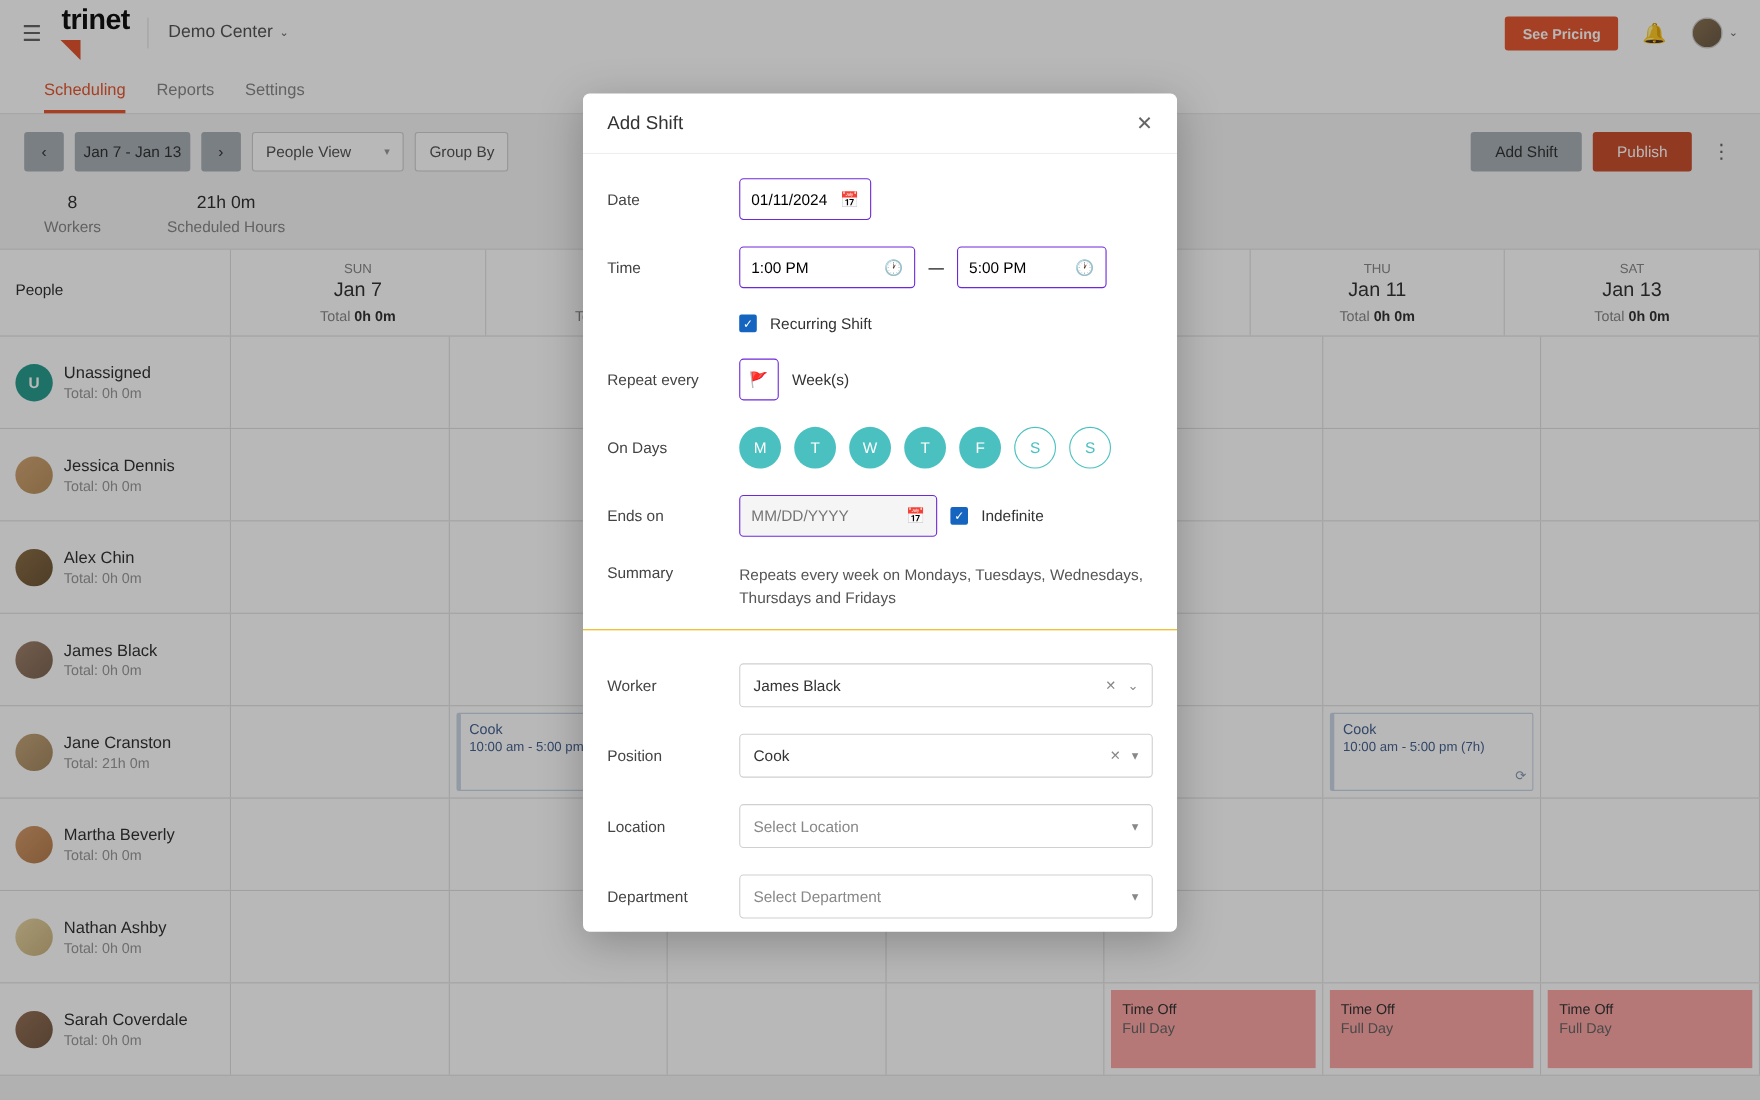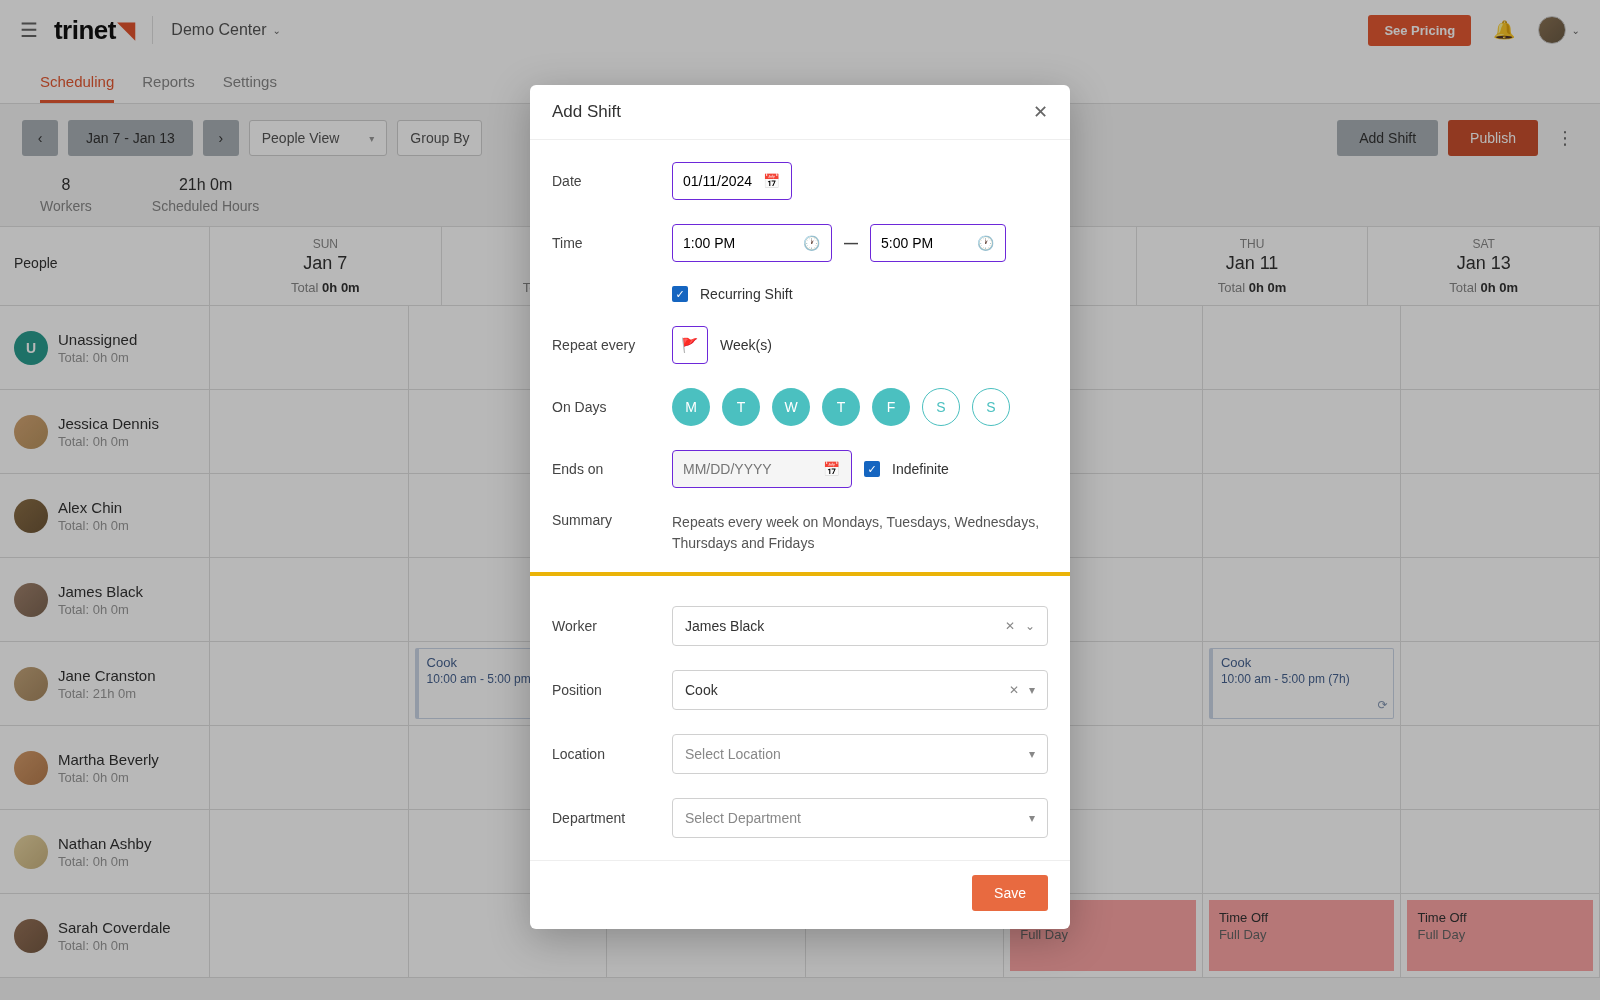--- a/index.html
+++ b/index.html
@@ -16,21 +16,21 @@
 
 
 .header {
   height: 60px;
   display: flex;
   align-items: center;
   padding: 0 20px;
   background: #fff;
 }
 .hamburger { font-size: 20px; margin-right: 16px; color: #666; cursor: pointer; }
-.logo { display: flex; align-items: baseline; font-size: 26px; font-weight: 600; letter-spacing: -0.5px; }
+.logo { display: flex; align-items: baseline; font-size: 26px; font-weight: 600; letter-spacing: -0.5px; flex-direction: column; }
 .logo .t1 { color: #111; }
 .logo .mark { color: #e2542f; margin-left: 2px; font-size: 22px; position: relative; top:-2px; }
 .logo-divider { width: 1px; height: 28px; background: #e0e0e0; margin: 0 18px; }
 .demo-center { color: #555; font-size: 16px; font-weight: 500; display: flex; align-items: center; gap: 6px; cursor: pointer; }
 .spacer { flex: 1; }
 .see-pricing { background: #e55932; color: #fff; padding: 8px 16px; border-radius: 3px; font-weight: 600; font-size: 13px; cursor: pointer; }
 .bell { font-size: 18px; color: #333; margin: 0 22px; cursor: pointer; }
 .avatar-chip { display: flex; align-items: center; gap: 6px; cursor: pointer; }
 .avatar-chip .av { width: 28px; height: 28px; border-radius: 50%; background: linear-gradient(135deg,#8b7355,#6b5b45); border: 1px solid #ccc; }
 .caret { font-size: 10px; color: #666; }
@@ -42,21 +42,21 @@
 }
 .tab { color: #888; font-size: 15px; padding-bottom: 10px; cursor: pointer; border-bottom: 3px solid transparent; }
 .tab.active { color: #e55932; border-bottom-color: #e55932; font-weight: 500; }
 
 
 .toolbar {
   height: 60px; display: flex; align-items: center; padding: 18px 22px 10px; gap: 10px; background:#f5f5f5;
 }
 .tbtn { background: #a9b0b6; color: #333; border-radius: 3px; height: 36px; display: flex; align-items: center; justify-content: center; font-weight: 500; cursor: pointer; }
 .tbtn.nav { width: 36px; font-size: 14px; }
-.tbtn.range { padding: 0 18px; }
+.tbtn.range { padding: 0 8px; }
 .select-box { background: #fff; border: 1px solid #d0d0d0; height: 36px; padding: 0 12px; display: flex; align-items: center; gap: 30px; border-radius: 3px; cursor: pointer; color: #555; }
 .select-caret { font-size: 10px; color: #999; }
 .addshift { background: #a9b0b6; color: #333; padding: 0 22px; height: 36px; display: flex; align-items: center; font-weight: 500; border-radius: 3px; cursor: pointer; }
 .publish { background: #c94f2e; color: #fff; padding: 0 22px; height: 36px; display: flex; align-items: center; font-weight: 500; border-radius: 3px; cursor: pointer; }
 .kebab { font-size: 18px; color: #666; padding: 0 4px 0 8px; cursor: pointer; }
 
 
 .stats { display: flex; padding: 12px 40px 12px 40px; gap: 60px; background:#f5f5f5;}
 .stat { text-align: center; }
 .stat .v { font-size: 16px; font-weight: 500; color: #333; }
@@ -86,21 +86,21 @@
 .timeoff .t1l { font-size: 13px; color: #333; font-weight: 500; }
 .timeoff .t2l { font-size: 13px; color: #666; margin-top: 2px; }
 
 
 .overlay { position: absolute; inset: 0; background: rgba(0,0,0,0.28); display: flex; align-items: flex-start; justify-content: center; padding-top: 85px; }
 .modal { width: 540px; background: #fff; border-radius: 6px; box-shadow: 0 10px 40px rgba(0,0,0,0.25); }
 .modal-head { display: flex; align-items: center; justify-content: space-between; padding: 16px 22px; border-bottom: 1px solid #eee; }
 .modal-title { font-size: 17px; color: #333; }
 .close-x { font-size: 18px; color: #666; cursor: pointer; }
 .modal-body { padding: 10px 22px 0; }
-.modal-body.sep { border-top: 4px solid #eab308; padding-top: 18px; margin-top: 6px; }
+.modal-body.sep { border-top: 1px solid #eab308; padding-top: 18px; margin-top: 6px; }
 .field { display: flex; align-items: center; padding: 12px 0; }
 .field .flabel { width: 120px; color: #444; font-size: 14px; }
 .field .fctrl { flex: 1; display: flex; align-items: center; gap: 12px; }
 .ibox { border: 1px solid #6d28d9; border-radius: 4px; height: 38px; display: flex; align-items: center; padding: 0 10px; background: #fff; }
 .ibox.disabled { background: #f5f5f5; color: #999; }
 .ibox input { border: none; outline: none; font-size: 14px; width: 100%; background: transparent; }
 .iicon { color: #999; font-size: 14px; margin-left: 8px; }
 .dash { color: #444; font-weight: 600; }
 .cbx { width: 16px; height: 16px; background: #1565c0; border-radius: 2px; color: #fff; display: inline-flex; align-items: center; justify-content: center; font-size: 11px; cursor: pointer; }
 .daychips { display: flex; gap: 12px; }
@@ -502,17 +502,14 @@
           <div class="select-wide">
             <span class="placeholder">Select Department</span>
             <span class="endicons">
                 <span>▾</span>
               </span>
           </div>
         </div>
       </div>
     </div>
 
-    <div class="modal-foot">
-      <div class="save-btn">Save</div>
-    </div>
   </div>
 </div>
 
 </body></html>

